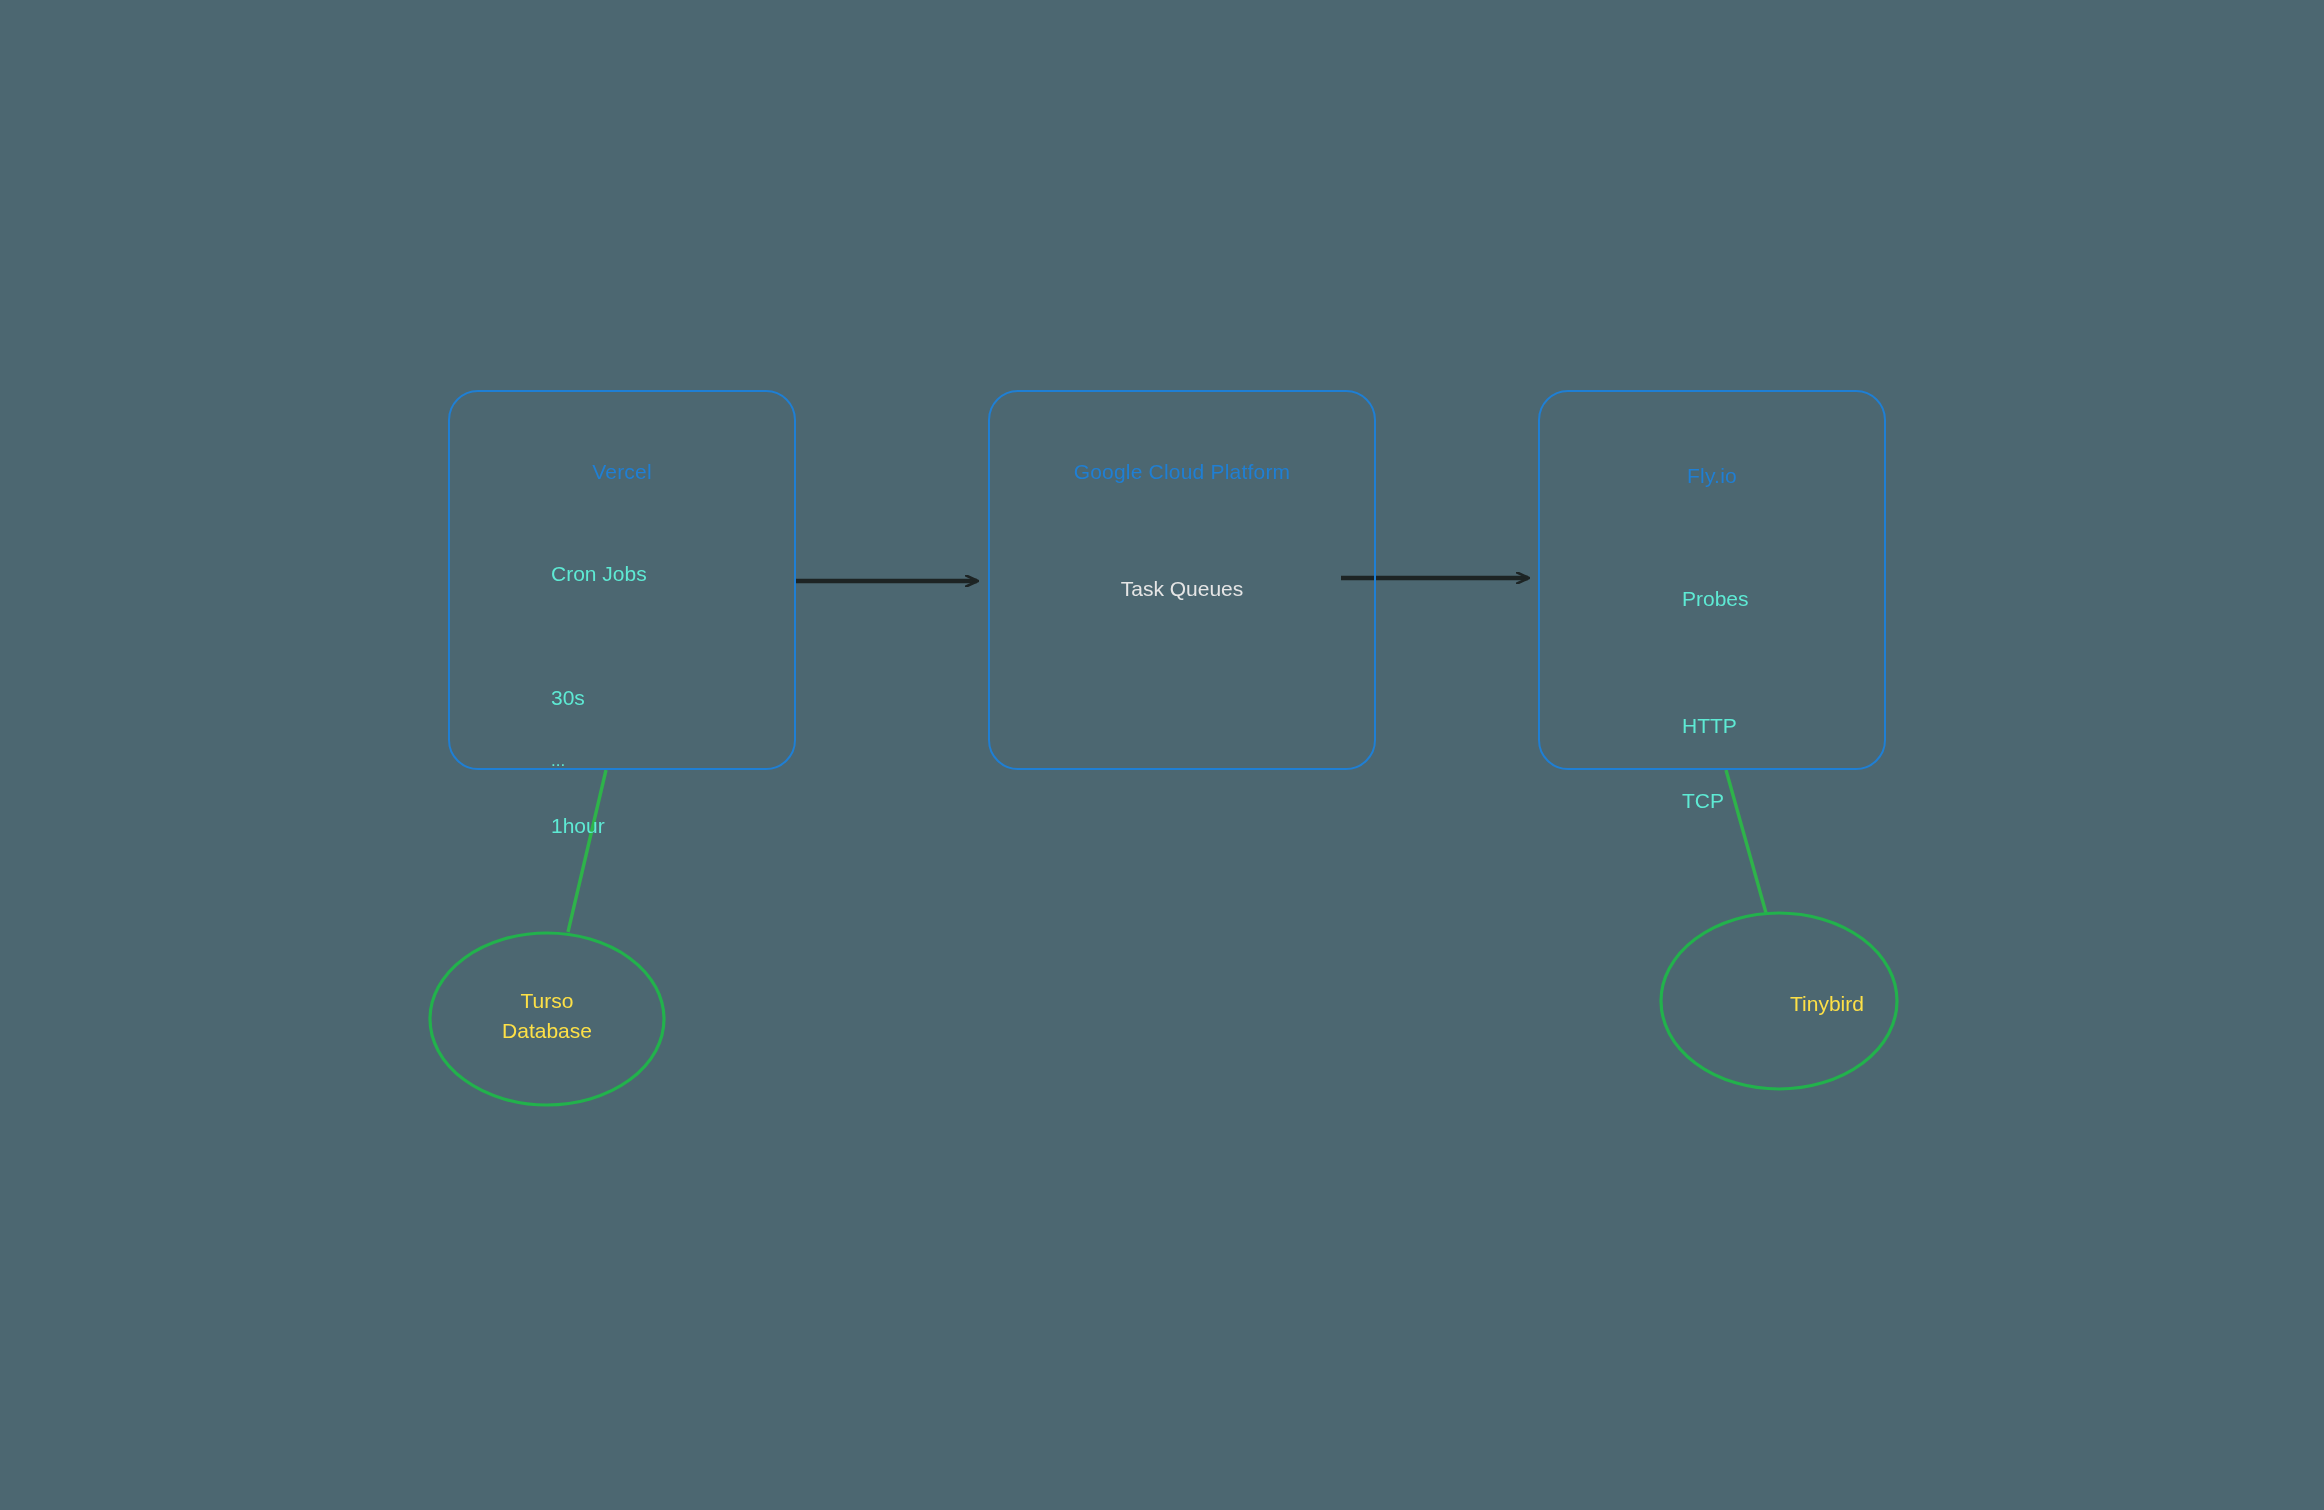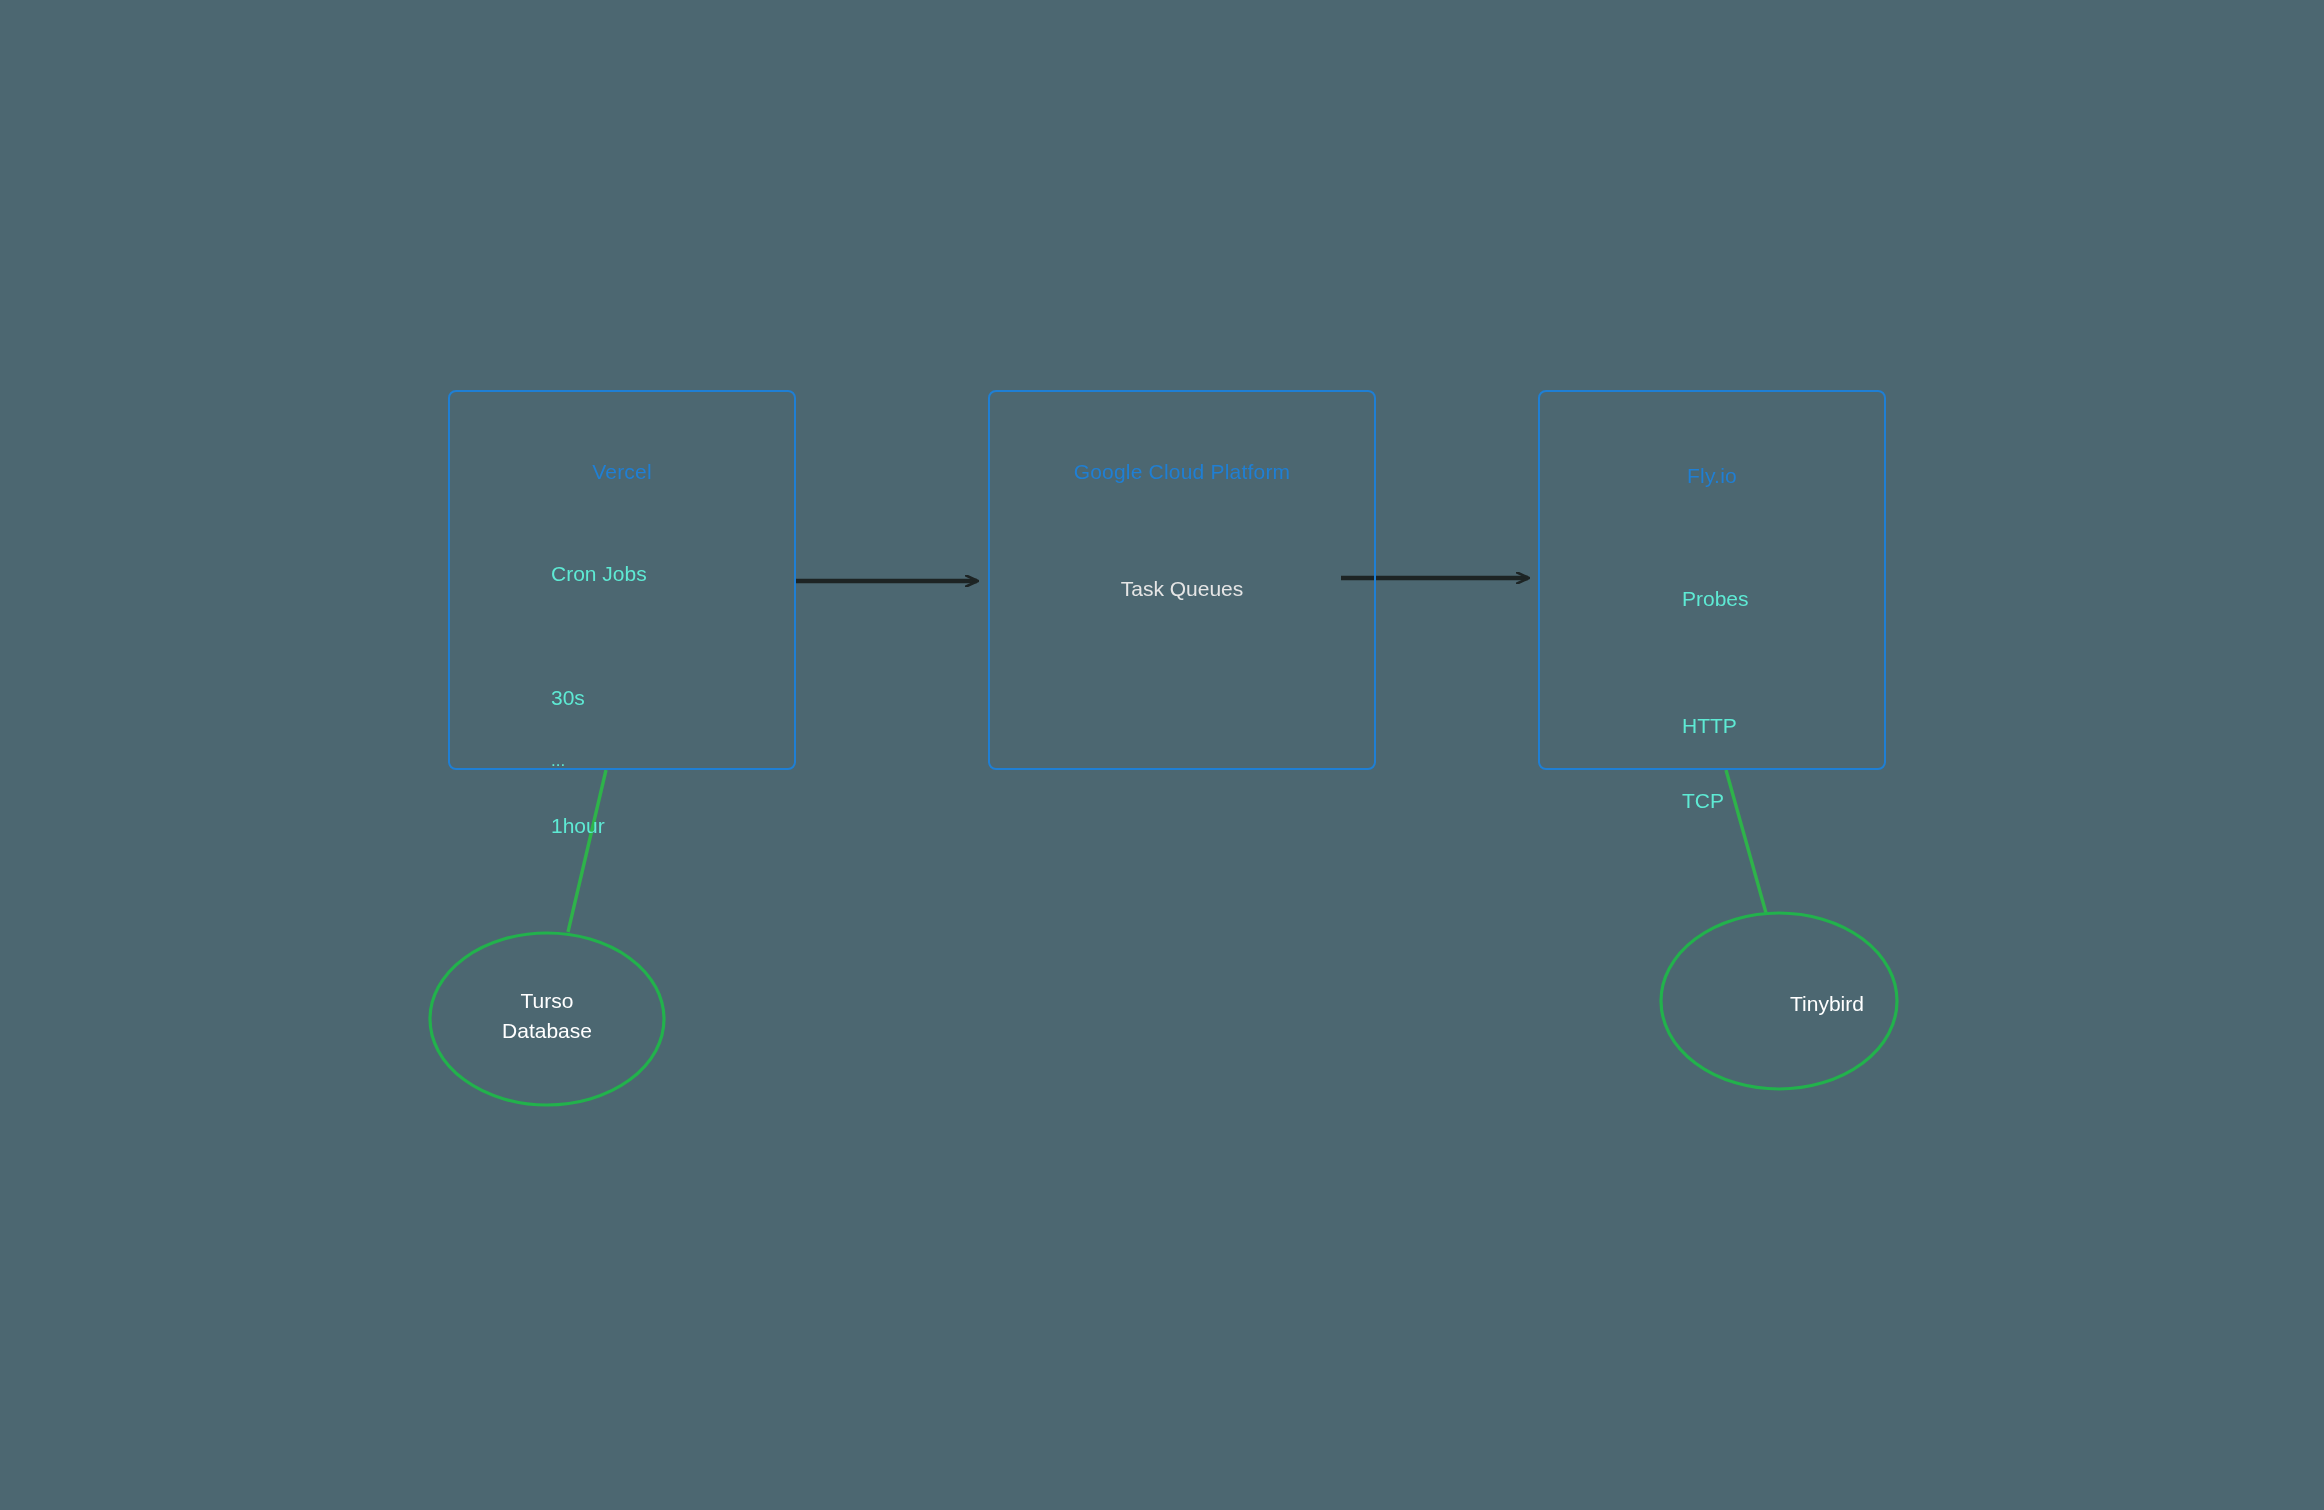--- a/index.html
+++ b/index.html
@@ -27,21 +27,21 @@
     top: 0;
     width: 2324px;
     height: 1510px;
     display: block;
   }
   
   .node-box {
     position: absolute;
     box-sizing: border-box;
     border: 2.6px solid #1f7fd4;
-    border-radius: 8px;
+    border-radius: 30px;
     background: transparent;
   }
   .node-title {
     position: absolute;
     left: 0;
     right: 0;
     text-align: center;
     color: #1f7fd4;
     font-size: 21px;
     font-weight: 400;
@@ -68,21 +68,21 @@
     right: 0;
     text-align: center;
     color: #e5e5e5;
     font-size: 21px;
     white-space: nowrap;
   }
   
   .ellipse-label {
     position: absolute;
     text-align: center;
-    color: #ffffff;
+    color: #fde047;
     font-size: 21px;
     line-height: 1.45;
     white-space: pre-line;
   }
 </style>
 </head>
 <body>
 
 <div id="canvas">
 

